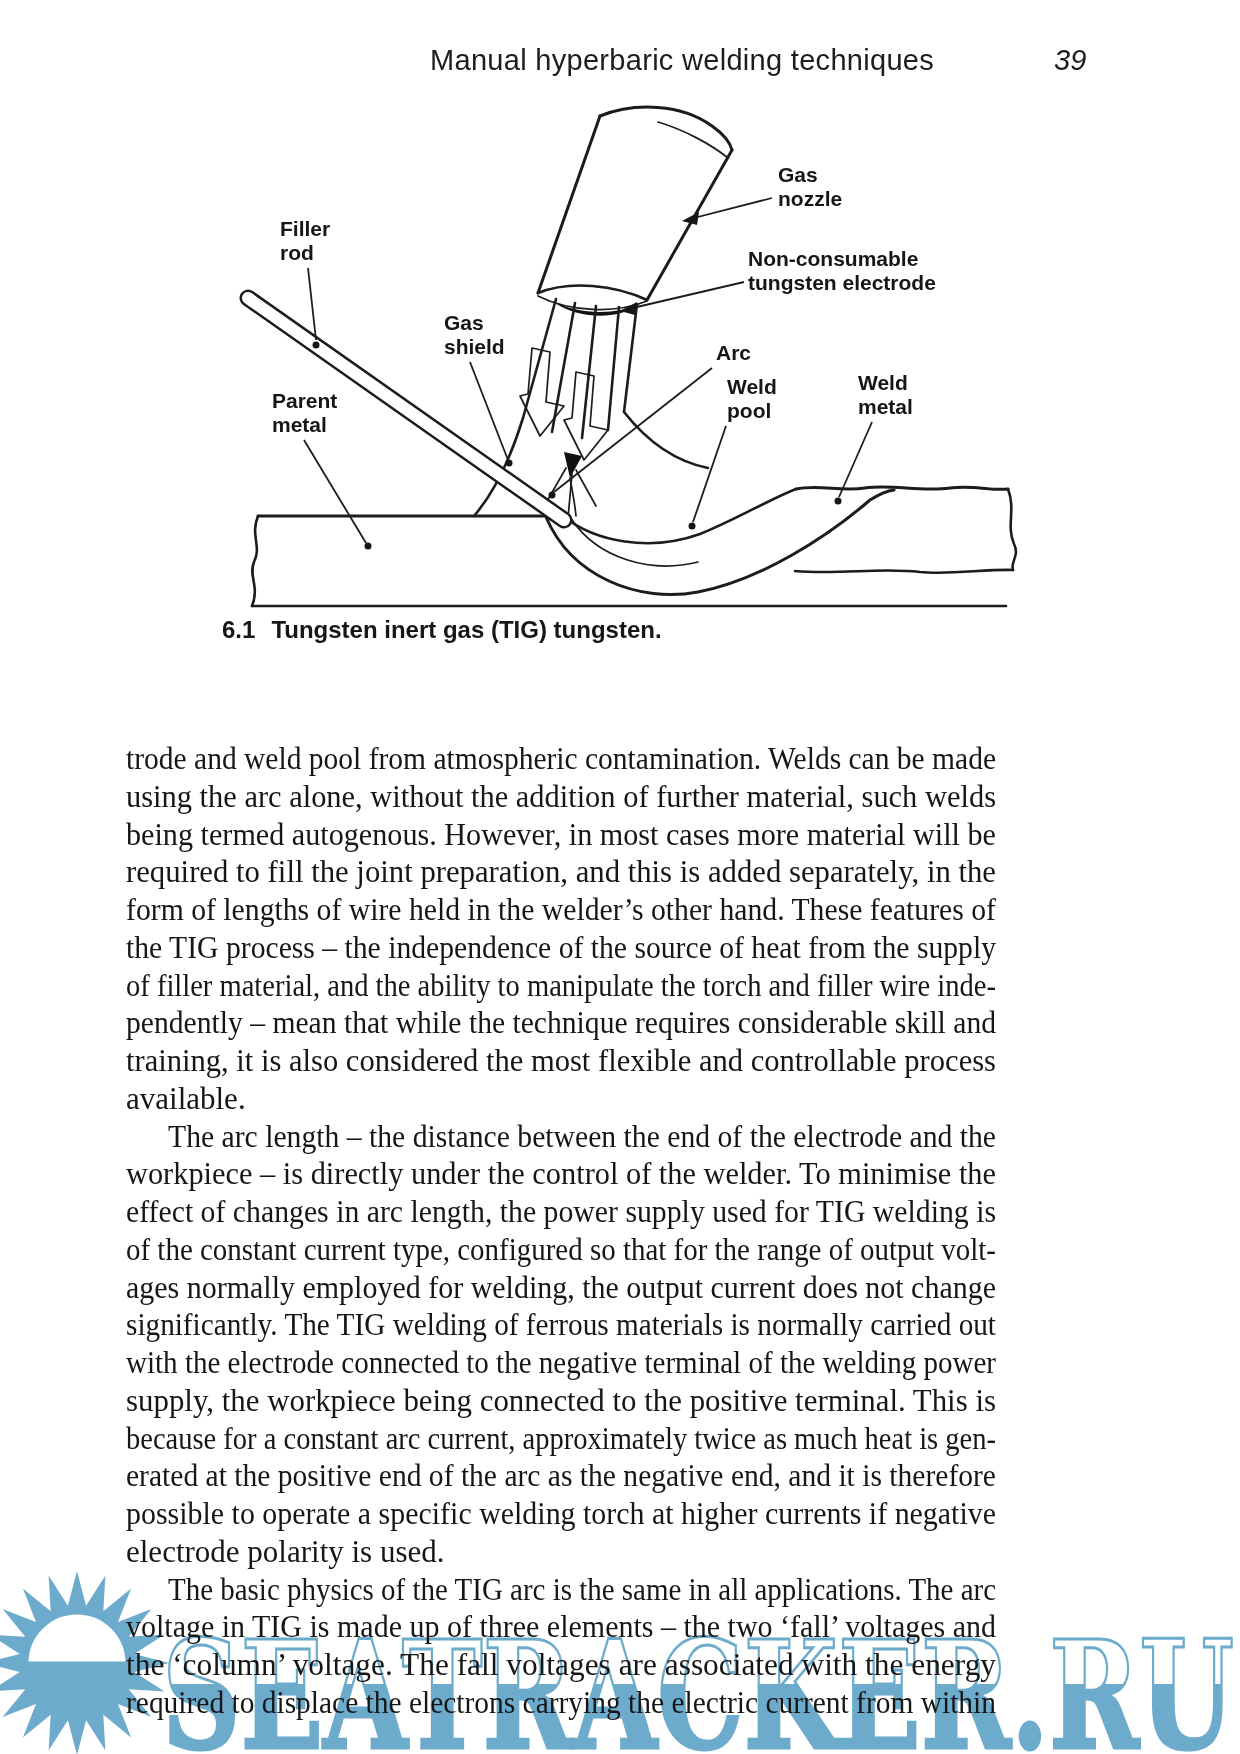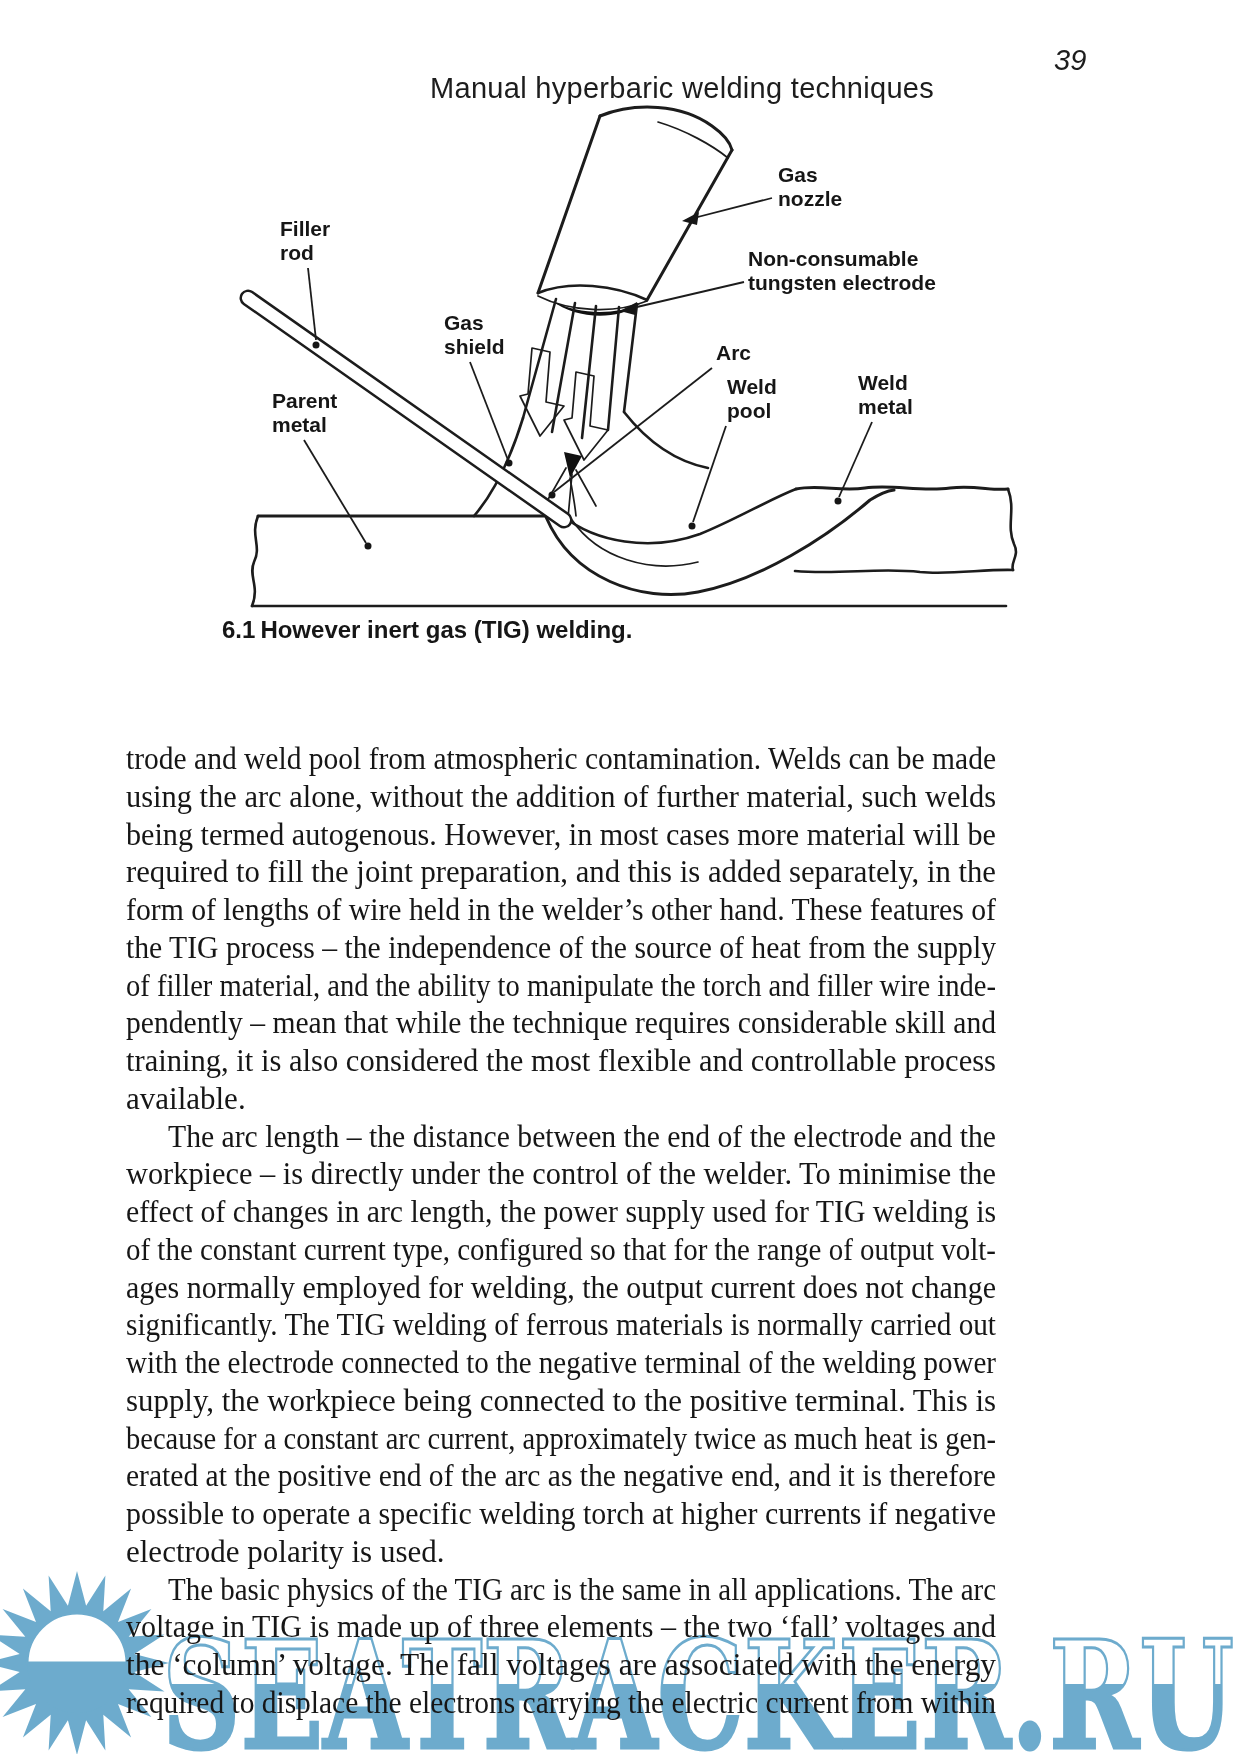--- a/index.html
+++ b/index.html
@@ -1,21 +1,21 @@
 <!DOCTYPE html>
 <html><head>
 <meta charset="utf-8">
 <style>
   html,body{margin:0;padding:0;background:#888;}
   .page{position:relative;width:1240px;height:1754px;background:#ffffff;overflow:hidden;
         font-family:"Liberation Sans",sans-serif;}
-  .runhead{position:absolute;top:44px;left:430px;font-size:29px;color:#1d1d1d;letter-spacing:.3px;margin-top:28px;}
+  .runhead{position:absolute;top:44px;left:430px;font-size:29px;color:#1d1d1d;letter-spacing:.3px;}
   .pagenum{position:absolute;top:44px;left:1054px;font-size:29px;color:#1d1d1d;font-style:italic;}
   .caption{position:absolute;top:616px;left:222px;font-size:24px;font-weight:bold;color:#161616;}
-  .caption .num{margin-right:5px;}
+  .caption .num{margin-right:16px;}
   svg.diagram{position:absolute;top:100px;left:220px;z-index:1;}
   svg.bodysvg{position:absolute;top:740px;left:126px;z-index:3;}
   svg.wm{position:absolute;top:1555px;left:0;z-index:2;opacity:.9;}
   .diagram .lbl{font-family:"Liberation Sans",sans-serif;font-weight:bold;font-size:21px;fill:#161616;}
   .bodysvg text{font-family:"Liberation Serif",serif;font-size:31px;fill:#161616;}
   .wm text{font-family:"DejaVu Serif",serif;font-weight:bold;font-size:150px;}
   .ln{stroke:#1c1c1c;stroke-width:2.6;fill:none;stroke-linecap:round;stroke-linejoin:round;}
   .thin{stroke-width:1.7;}
   .thick{stroke-width:3;}
   .leader{stroke:#1c1c1c;stroke-width:1.8;fill:none;}
@@ -113,21 +113,21 @@
     <text class="lbl" x="496" y="260">Arc</text>
     <text class="lbl" x="507" y="294">Weld</text>
     <text class="lbl" x="507" y="318">pool</text>
     <text class="lbl" x="638" y="290">Weld</text>
     <text class="lbl" x="638" y="314">metal</text>
     <text class="lbl" x="52" y="308">Parent</text>
     <text class="lbl" x="52" y="332">metal</text>
   </svg>
 
   <div class="caption">
-    <span class="num">6.1</span><span>However inert gas (TIG) welding.</span>
+    <span class="num">6.1</span><span>Tungsten inert gas (TIG) tungsten.</span>
   </div>
 
   <svg class="wm" width="1240" height="199" viewBox="0 0 1240 199">
     <defs>
       <linearGradient id="wmfill" x1="0" y1="0" x2="0" y2="1">
         <stop offset="0" stop-color="#ffffff"></stop>
         <stop offset="0.44" stop-color="#ffffff"></stop>
         <stop offset="0.44" stop-color="#5ea3c8"></stop>
         <stop offset="1" stop-color="#5ea3c8"></stop>
       </linearGradient>

